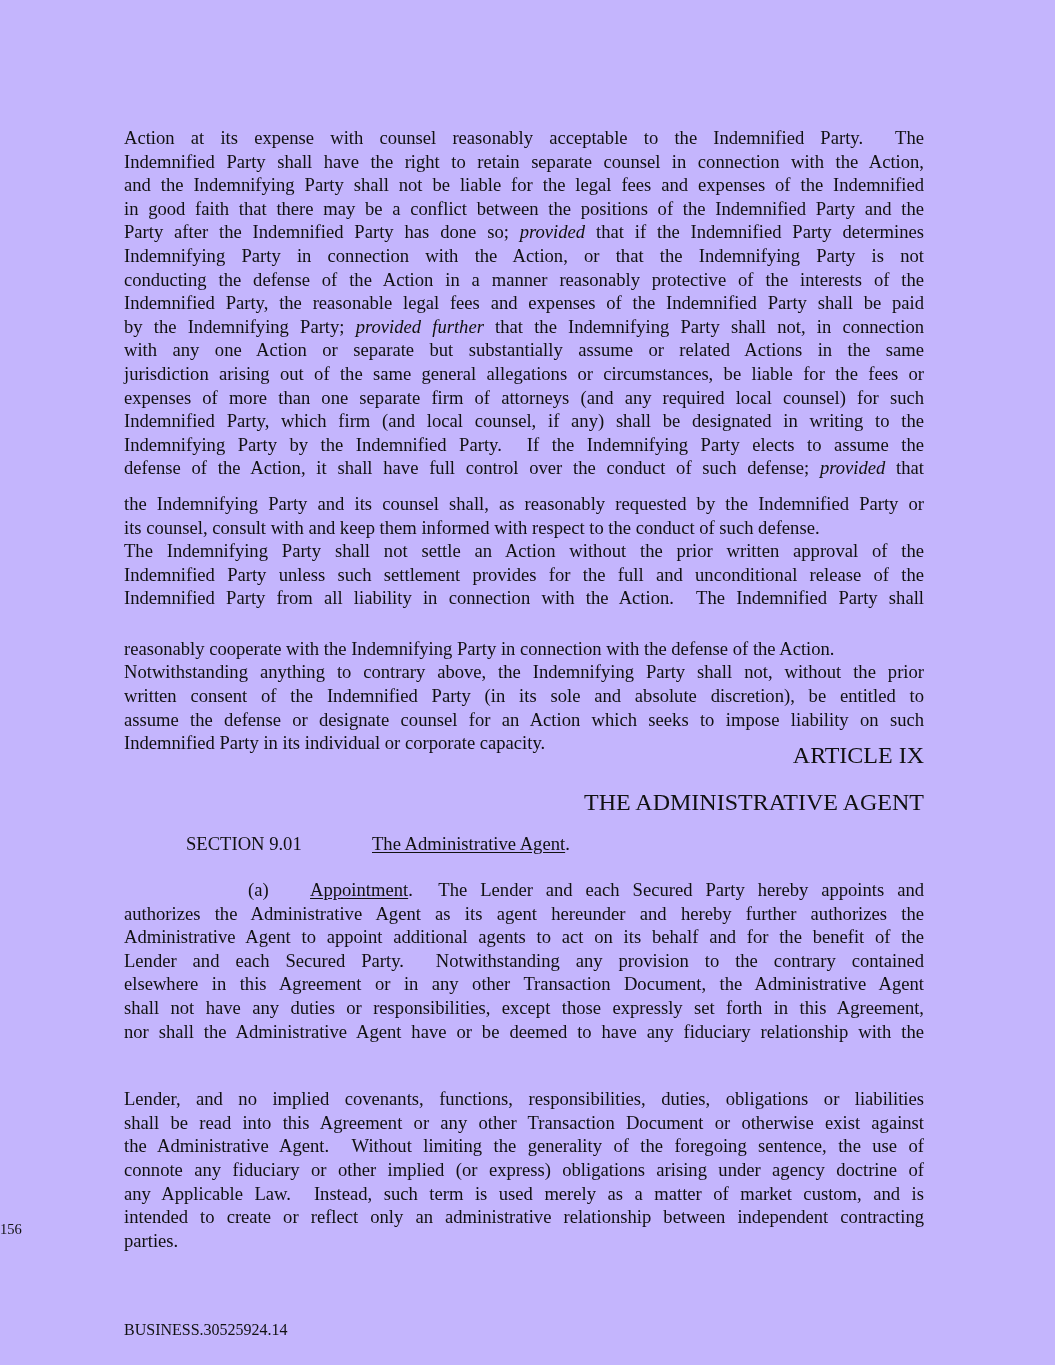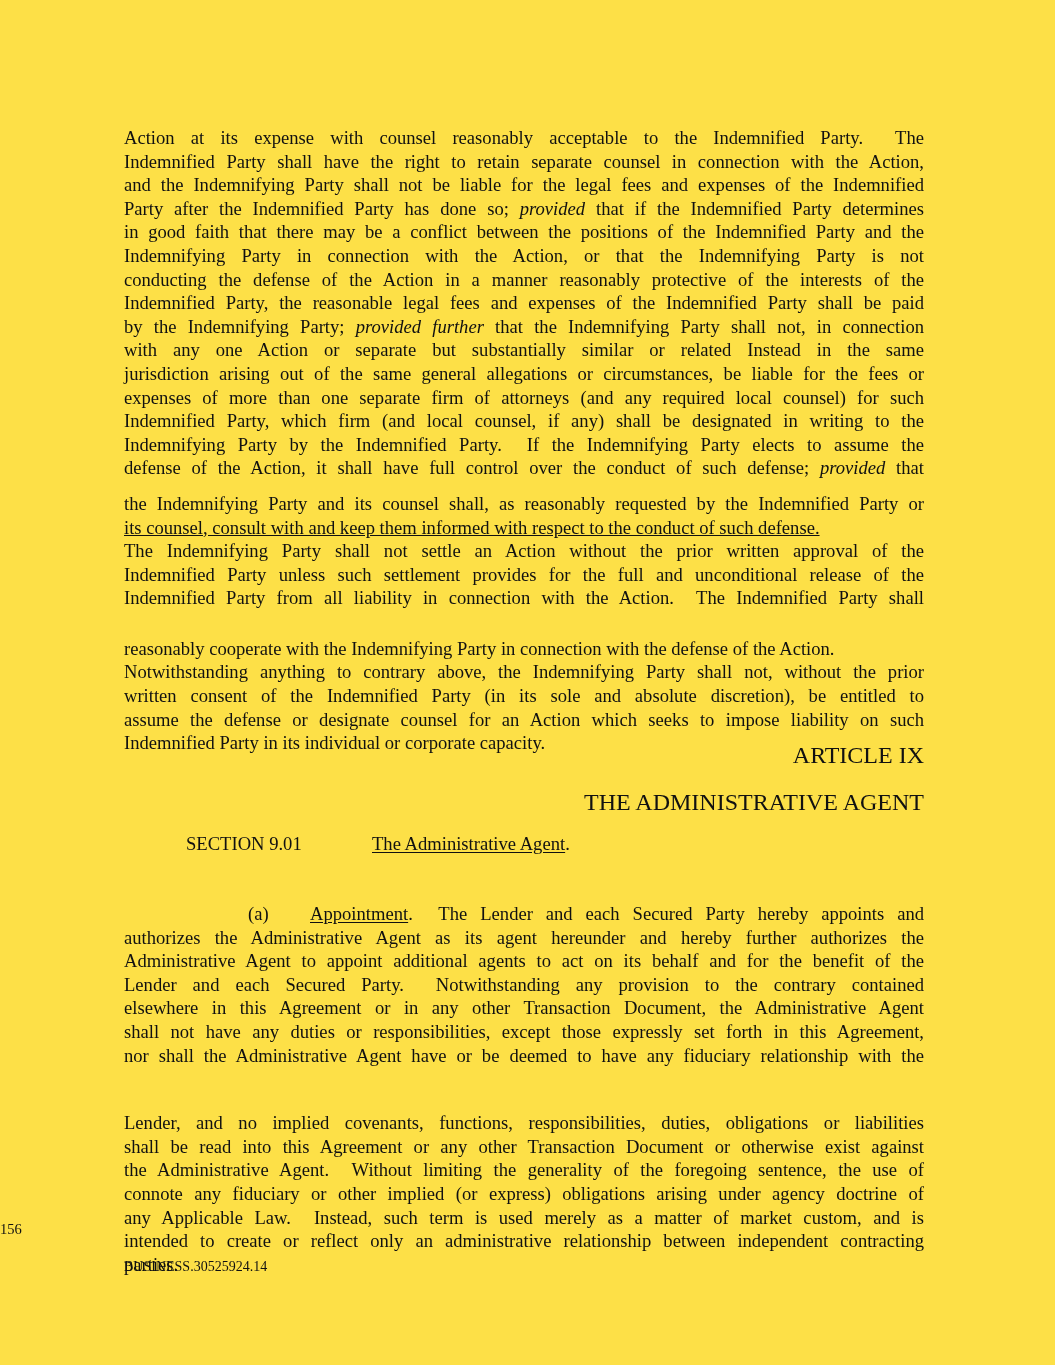--- a/index.html
+++ b/index.html
@@ -1,58 +1,58 @@
 <!DOCTYPE html>
 <html><head>
 <meta charset="utf-8">
 <style>
   html, body { margin: 0; padding: 0; background: #ffffff; }
   body { width: 1055px; height: 1365px; position: relative; overflow: hidden;
          font-family: "Liberation Serif", "DejaVu Serif", serif; color: #111; }
-  .page { position: absolute; left: 0; top: 0; width: 1055px; height: 1365px; background: #fde047; }
+  .page { position: absolute; left: 0; top: 0; width: 1055px; height: 1365px; background: #c4b5fd; }
   .body-text { position: absolute; left: 124px; width: 800px; font-size: 18.6px; line-height: 23.6px; }
   .jl { display: block; height: 23.6px; text-align: justify; text-align-last: justify; }
   .jl.last { text-align-last: left; }
   #para1 { top: 126px; }
   .center { position: absolute; left: 124px; width: 800px; text-align: right; font-size: 24px; }
   #article-num { top: 742px; }
   #article-title { top: 789px; }
   #section-head { position: absolute; top: 833px; left: 186px; font-size: 18.6px; white-space: nowrap; }
   #section-head .num { display: inline-block; width: 186px; }
   .u { text-decoration: underline; text-underline-offset: 2px; }
   #para2 { top: 878px; }
-  .indent-a { padding-left: 124px; margin-top: 24px; }
+  .indent-a { padding-left: 124px; }
   .indent-a .tab { display: inline-block; width: 62px; }
   #page-number { position: absolute; top: 1221px; left: 0; width: 1055px; font-size: 14.5px; }
-  #footer-id { position: absolute; top: 1259px; left: 124px; font-size: 14px; }
+  #footer-id { position: absolute; top: 1321px; left: 124px; font-size: 16px; }
   i { font-style: italic; }
 </style>
 </head>
 <body>
 
 <div class="page">
 
   <div id="para1" class="body-text">
       <span class="jl" style="white-space: pre-wrap;">Action at its expense with counsel reasonably acceptable to the Indemnified Party.  The</span>
       <span class="jl" style="white-space: pre-wrap;">Indemnified Party shall have the right to retain separate counsel in connection with the Action,</span>
       <span class="jl" style="white-space: pre-wrap;">and the Indemnifying Party shall not be liable for the legal fees and expenses of the Indemnified</span>
+      <span class="jl" style="white-space: pre-wrap;">in good faith that there may be a conflict between the positions of the Indemnified Party and the</span>
       <span class="jl" style="white-space: pre-wrap;">Party after the Indemnified Party has done so; <i>provided</i> that if the Indemnified Party determines</span>
-      <span class="jl" style="white-space: pre-wrap;">in good faith that there may be a conflict between the positions of the Indemnified Party and the</span>
       <span class="jl" style="white-space: pre-wrap;">Indemnifying Party in connection with the Action, or that the Indemnifying Party is not</span>
       <span class="jl" style="white-space: pre-wrap;">conducting the defense of the Action in a manner reasonably protective of the interests of the</span>
       <span class="jl" style="white-space: pre-wrap;">Indemnified Party, the reasonable legal fees and expenses of the Indemnified Party shall be paid</span>
       <span class="jl" style="white-space: pre-wrap;">by the Indemnifying Party; <i>provided further</i> that the Indemnifying Party shall not, in connection</span>
-      <span class="jl" style="white-space: pre-wrap;">with any one Action or separate but substantially similar or related Instead in the same</span>
+      <span class="jl" style="white-space: pre-wrap;">with any one Action or separate but substantially assume or related Actions in the same</span>
       <span class="jl" style="white-space: pre-wrap;">jurisdiction arising out of the same general allegations or circumstances, be liable for the fees or</span>
       <span class="jl" style="white-space: pre-wrap;">expenses of more than one separate firm of attorneys (and any required local counsel) for such</span>
       <span class="jl" style="white-space: pre-wrap;">Indemnified Party, which firm (and local counsel, if any) shall be designated in writing to the</span>
       <span class="jl" style="white-space: pre-wrap;">Indemnifying Party by the Indemnified Party.  If the Indemnifying Party elects to assume the</span>
       <span class="jl" style="white-space: pre-wrap;">defense of the Action, it shall have full control over the conduct of such defense; <i>provided</i> that</span>
       <span class="jl" style="white-space: pre-wrap; margin-top: 12px;">the Indemnifying Party and its counsel shall, as reasonably requested by the Indemnified Party or</span>
-      <span class="jl last" style="white-space: pre-wrap; text-decoration: underline;">its counsel, consult with and keep them informed with respect to the conduct of such defense.</span>
+      <span class="jl last" style="white-space: pre-wrap;">its counsel, consult with and keep them informed with respect to the conduct of such defense.</span>
       <span class="jl" style="white-space: pre-wrap;">The Indemnifying Party shall not settle an Action without the prior written approval of the</span>
       <span class="jl" style="white-space: pre-wrap;">Indemnified Party unless such settlement provides for the full and unconditional release of the</span>
       <span class="jl" style="white-space: pre-wrap;">Indemnified Party from all liability in connection with the Action.  The Indemnified Party shall</span>
       <span class="jl last" style="white-space: pre-wrap; margin-top: 27px;">reasonably cooperate with the Indemnifying Party in connection with the defense of the Action.</span>
       <span class="jl" style="white-space: pre-wrap;">Notwithstanding anything to contrary above, the Indemnifying Party shall not, without the prior</span>
       <span class="jl" style="white-space: pre-wrap;">written consent of the Indemnified Party (in its sole and absolute discretion), be entitled to</span>
       <span class="jl" style="white-space: pre-wrap;">assume the defense or designate counsel for an Action which seeks to impose liability on such</span>
       <span class="jl last" style="white-space: pre-wrap;">Indemnified Party in its individual or corporate capacity.</span>
     </div>
 

